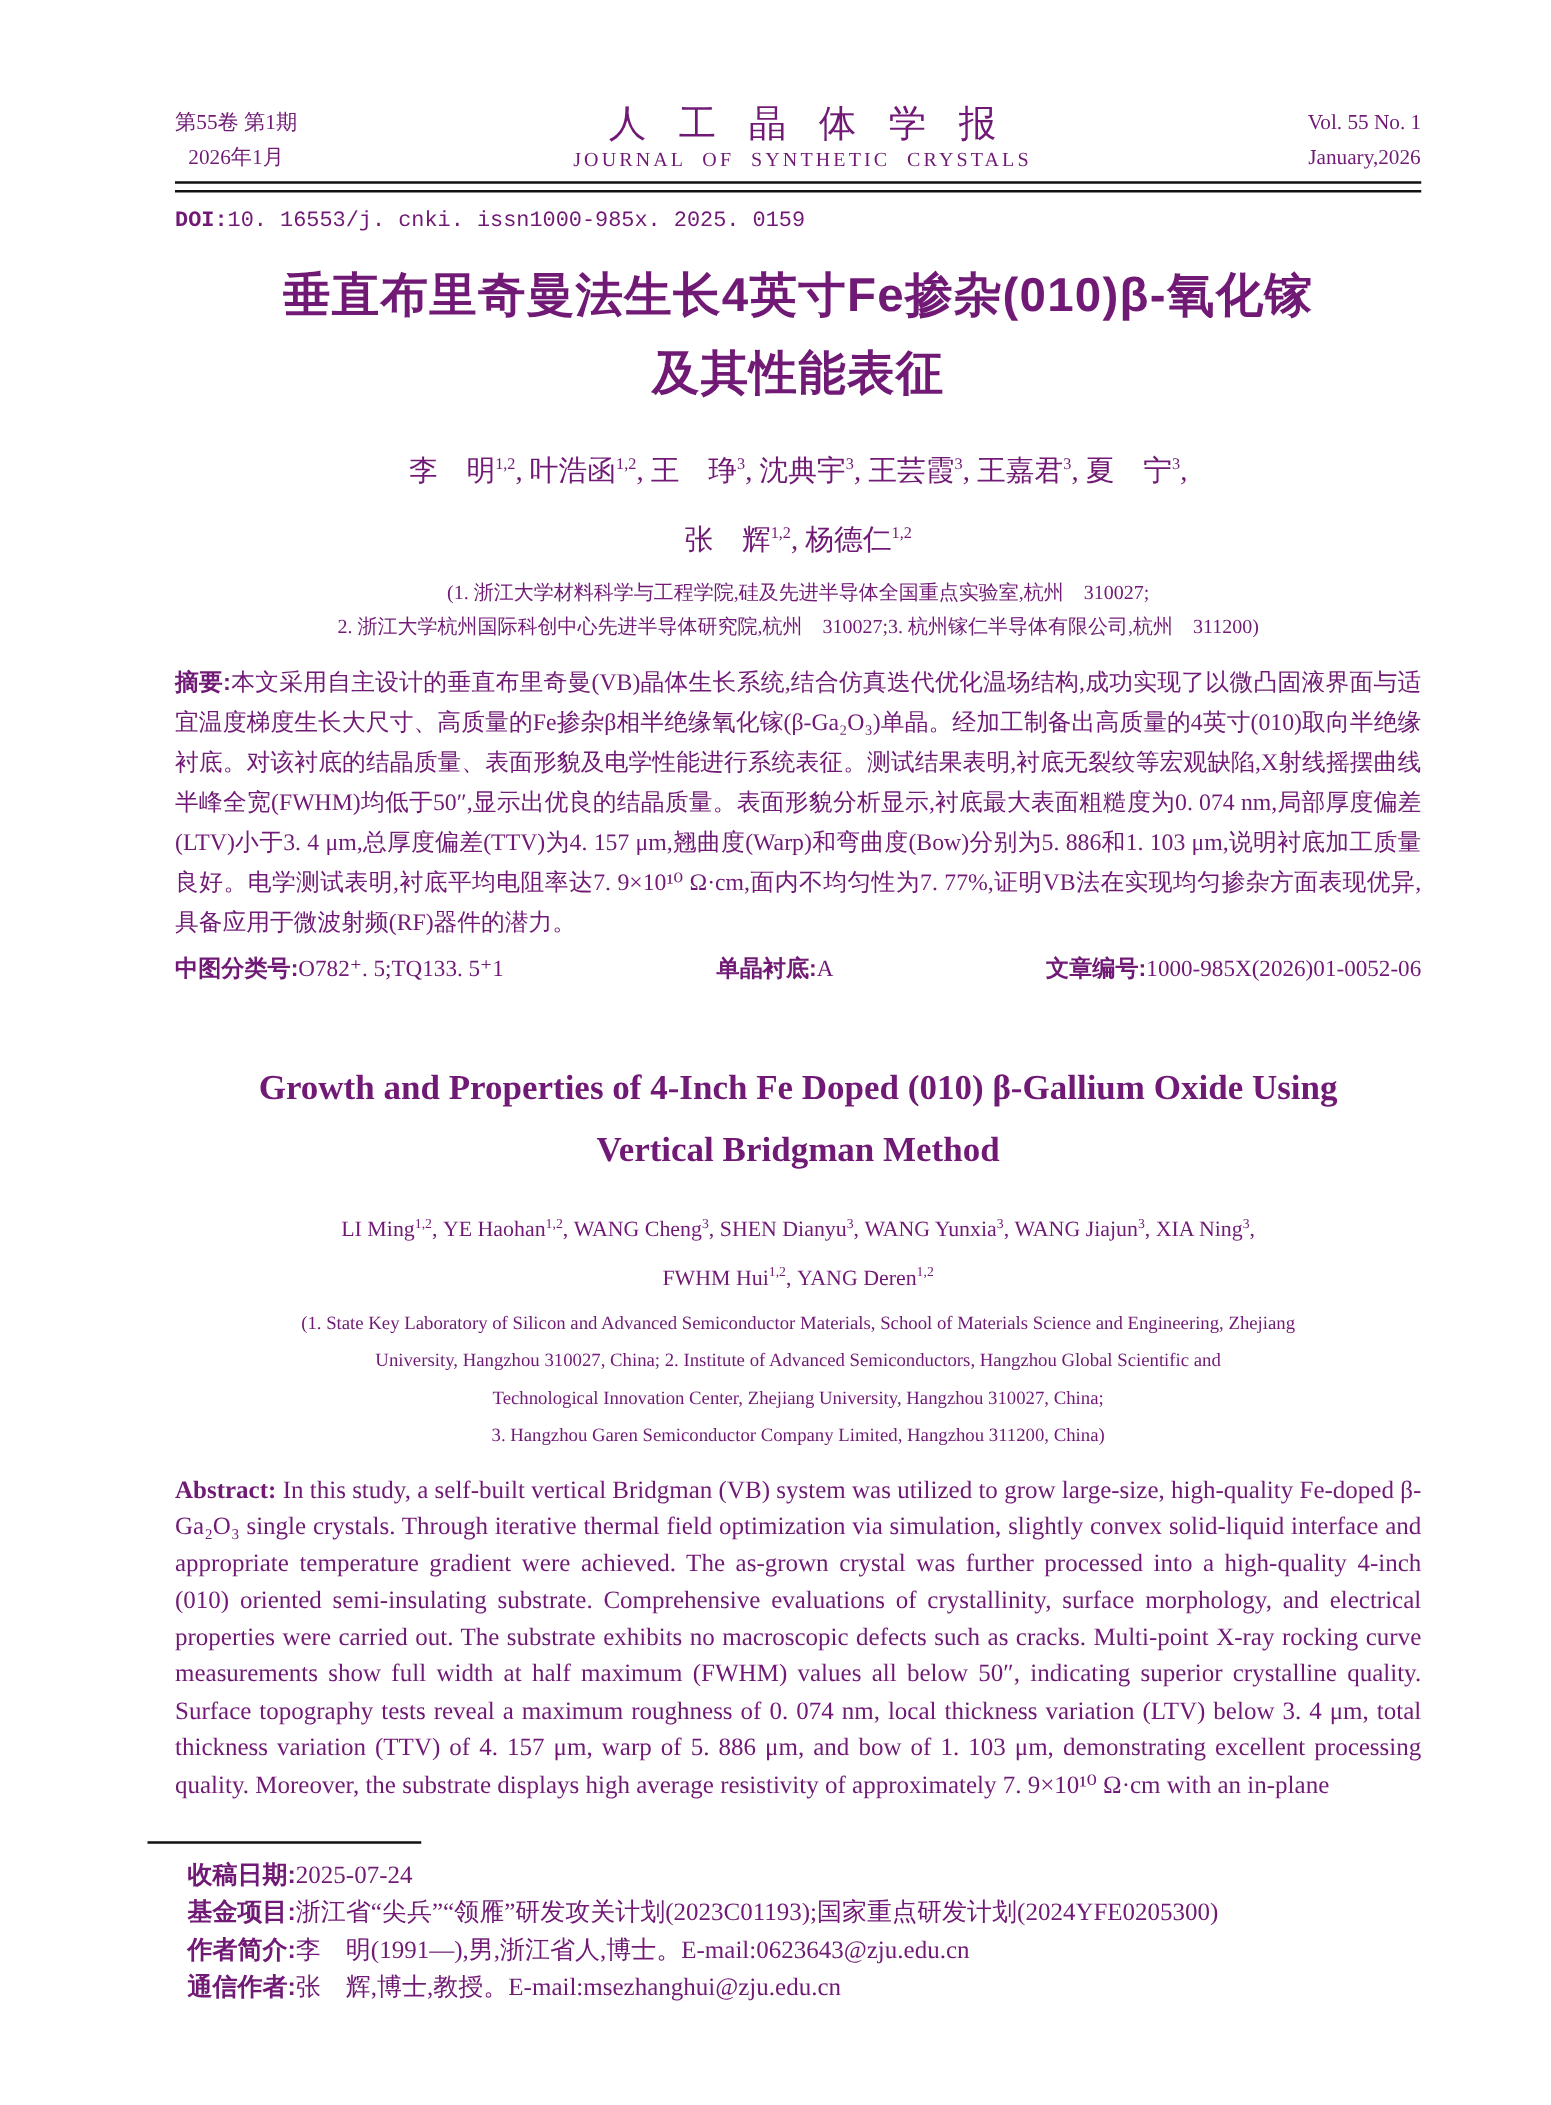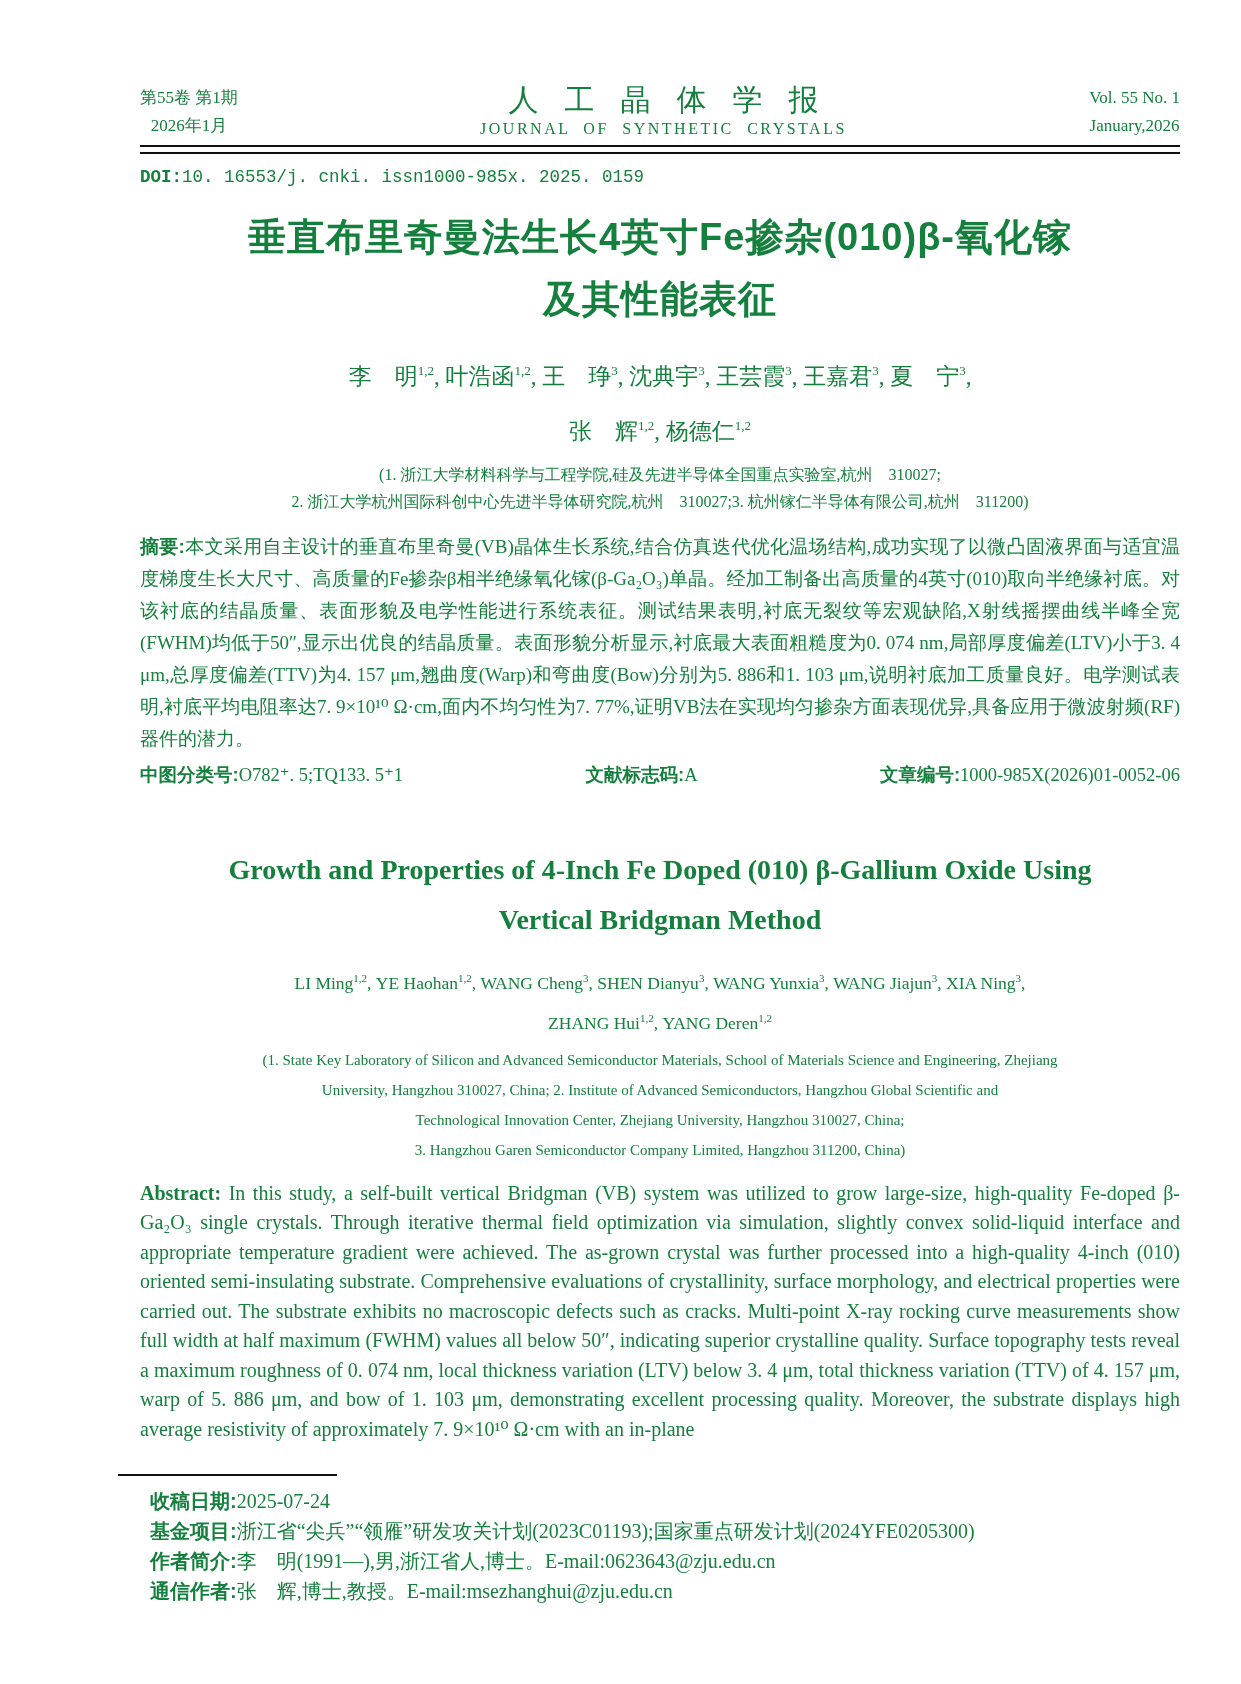--- a/index.html
+++ b/index.html
@@ -2,22 +2,22 @@
 <html><head>
 <meta charset="utf-8">
 <style>
   html,body { margin:0; padding:0; background:#e8e8e8; }
   .page {
     position:relative;
     width:1241px; height:1684px;
     margin:0 auto;
     background:#ffffff;
     box-sizing:border-box;
-    padding:84px 61px 0 140px;
-    color:#15803d;
+    padding:84px 104px 0 140px;
+    color:#701a75;
     font-family:"Liberation Serif","DejaVu Serif",serif;
     overflow:hidden;
   }
   .b { font-weight:bold; }
   .hei { font-weight:bold; font-family:"Liberation Sans","DejaVu Sans",sans-serif; }
 
   
   .journal-header { display:flex; justify-content:space-between; align-items:flex-start; }
   .h-left, .h-right { font-size:17px; line-height:28px; text-align:center; white-space:nowrap; }
   .h-center { text-align:center; flex:1; }
@@ -117,21 +117,21 @@
     <div>2. 浙江大学杭州国际科创中心先进半导体研究院,杭州　310027;3. 杭州镓仁半导体有限公司,杭州　311200)</div>
   </div>
 
   <p class="abstract-cn">
     <span class="hei">摘要:</span><span>本文采用自主设计的垂直布里奇曼(VB)晶体生长系统,结合仿真迭代优化温场结构,成功实现了以微凸固液界面与适宜温度梯度生长大尺寸、高质量的Fe掺杂β相半绝缘氧化镓(β-Ga₂O₃)单晶。经加工制备出高质量的4英寸(010)取向半绝缘衬底。对该衬底的结晶质量、表面形貌及电学性能进行系统表征。测试结果表明,衬底无裂纹等宏观缺陷,X射线摇摆曲线半峰全宽(FWHM)均低于50″,显示出优良的结晶质量。表面形貌分析显示,衬底最大表面粗糙度为0. 074 nm,局部厚度偏差(LTV)小于3. 4 μm,总厚度偏差(TTV)为4. 157 μm,翘曲度(Warp)和弯曲度(Bow)分别为5. 886和1. 103 μm,说明衬底加工质量良好。电学测试表明,衬底平均电阻率达7. 9×10¹⁰ Ω·cm,面内不均匀性为7. 77%,证明VB法在实现均匀掺杂方面表现优异,具备应用于微波射频(RF)器件的潜力。</span>
   </p>
 
 
   <div class="class-row">
     <span><span class="hei">中图分类号:</span><span>O782⁺. 5;TQ133. 5⁺1</span></span>
-    <span><span class="hei">文献标志码:</span><span>A</span></span>
+    <span><span class="hei">单晶衬底:</span><span>A</span></span>
     <span><span class="hei">文章编号:</span><span>1000-985X(2026)01-0052-06</span></span>
   </div>
 
   <h2 class="title-en">
     <span>Growth and Properties of 4-Inch Fe Doped (010) β-Gallium Oxide Using</span><br>
     <span>Vertical Bridgman Method</span>
   </h2>
 
   <div class="authors-en">
     <div class="authors-line" style="font-size:17.5px; line-height:35px;">
@@ -147,21 +147,21 @@
       
         <span class="au"><span>WANG Yunxia</span><sup>3</sup><span>, </span></span>
       
         <span class="au"><span>WANG Jiajun</span><sup>3</sup><span>, </span></span>
       
         <span class="au"><span>XIA Ning</span><sup>3</sup><span>,</span></span>
       </div>
     <div class="authors-line" style="font-size:17.5px; line-height:35px;">
       
     
-        <span class="au"><span>ZHANG Hui</span><sup>1,2</sup><span>, </span></span>
+        <span class="au"><span>FWHM Hui</span><sup>1,2</sup><span>, </span></span>
       
         <span class="au"><span>YANG Deren</span><sup>1,2</sup><span></span></span>
       </div>
   </div>
 
   <div class="affil-en">
     <div>(1. State Key Laboratory of Silicon and Advanced Semiconductor Materials, School of Materials Science and Engineering, Zhejiang</div>
     <div>University, Hangzhou 310027, China; 2. Institute of Advanced Semiconductors, Hangzhou Global Scientific and</div>
     <div>Technological Innovation Center, Zhejiang University, Hangzhou 310027, China;</div>
     <div>3. Hangzhou Garen Semiconductor Company Limited, Hangzhou 311200, China)</div>

